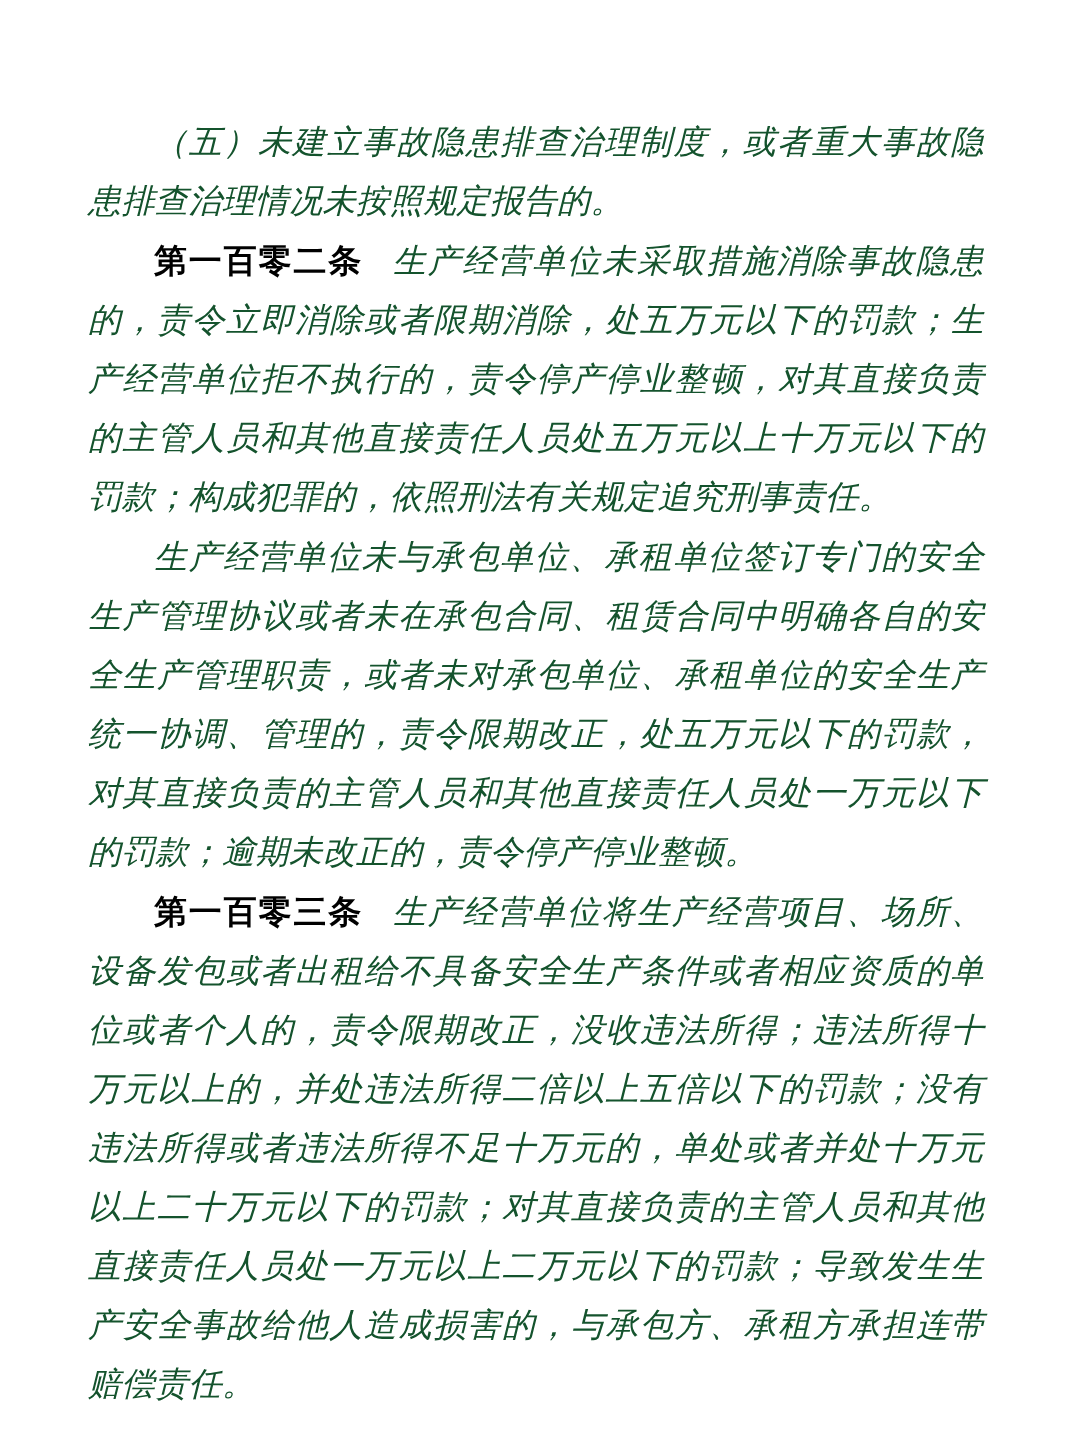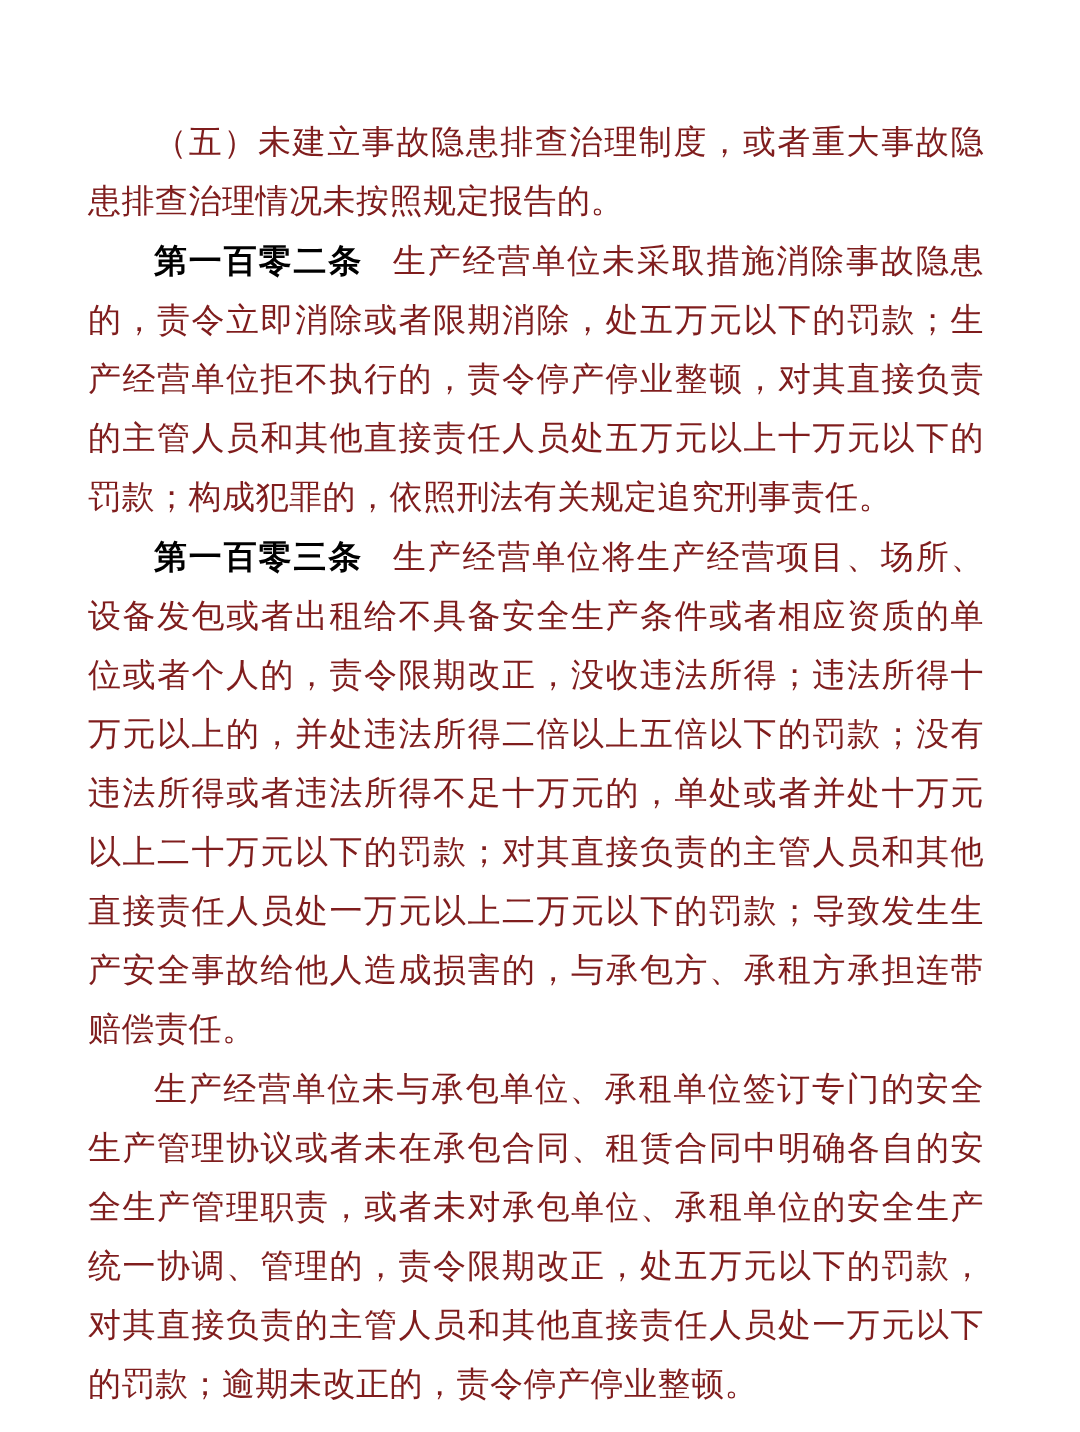--- a/index.html
+++ b/index.html
@@ -34,39 +34,40 @@
   }
   .article-num {
     font-family: "Liberation Sans", sans-serif;
     font-weight: bold;
     color: #000000;
   }
   .article-num:not(:empty) {
     margin-right: 0.9em;
   }
   .para-text {
-    color: #7f1d1d;
+    color: #14532d;
+    font-style: italic;
   }
 </style>
 </head>
 <body>
 
 <div class="page">
   <div class="law-text">
 
     <p>
       <span class="article-num"></span><span class="para-text">（五）未建立事故隐患排查治理制度，或者重大事故隐患排查治理情况未按照规定报告的。</span>
     </p>
 
     <p>
       <span class="article-num">第一百零二条</span><span class="para-text">生产经营单位未采取措施消除事故隐患的，责令立即消除或者限期消除，处五万元以下的罚款；生产经营单位拒不执行的，责令停产停业整顿，对其直接负责的主管人员和其他直接责任人员处五万元以上十万元以下的罚款；构成犯罪的，依照刑法有关规定追究刑事责任。</span>
     </p>
 
     <p>
-      <span class="article-num">第一百零三条</span><span class="para-text">生产经营单位将生产经营项目、场所、设备发包或者出租给不具备安全生产条件或者相应资质的单位或者个人的，责令限期改正，没收违法所得；违法所得十万元以上的，并处违法所得二倍以上五倍以下的罚款；没有违法所得或者违法所得不足十万元的，单处或者并处十万元以上二十万元以下的罚款；对其直接负责的主管人员和其他直接责任人员处一万元以上二万元以下的罚款；导致发生生产安全事故给他人造成损害的，与承包方、承租方承担连带赔偿责任。</span>
+      <span class="article-num"></span><span class="para-text">生产经营单位未与承包单位、承租单位签订专门的安全生产管理协议或者未在承包合同、租赁合同中明确各自的安全生产管理职责，或者未对承包单位、承租单位的安全生产统一协调、管理的，责令限期改正，处五万元以下的罚款，对其直接负责的主管人员和其他直接责任人员处一万元以下的罚款；逾期未改正的，责令停产停业整顿。</span>
     </p>
 
     <p>
-      <span class="article-num"></span><span class="para-text">生产经营单位未与承包单位、承租单位签订专门的安全生产管理协议或者未在承包合同、租赁合同中明确各自的安全生产管理职责，或者未对承包单位、承租单位的安全生产统一协调、管理的，责令限期改正，处五万元以下的罚款，对其直接负责的主管人员和其他直接责任人员处一万元以下的罚款；逾期未改正的，责令停产停业整顿。</span>
+      <span class="article-num">第一百零三条</span><span class="para-text">生产经营单位将生产经营项目、场所、设备发包或者出租给不具备安全生产条件或者相应资质的单位或者个人的，责令限期改正，没收违法所得；违法所得十万元以上的，并处违法所得二倍以上五倍以下的罚款；没有违法所得或者违法所得不足十万元的，单处或者并处十万元以上二十万元以下的罚款；对其直接负责的主管人员和其他直接责任人员处一万元以上二万元以下的罚款；导致发生生产安全事故给他人造成损害的，与承包方、承租方承担连带赔偿责任。</span>
     </p>
 
   </div>
 </div>
 
 </body></html>

